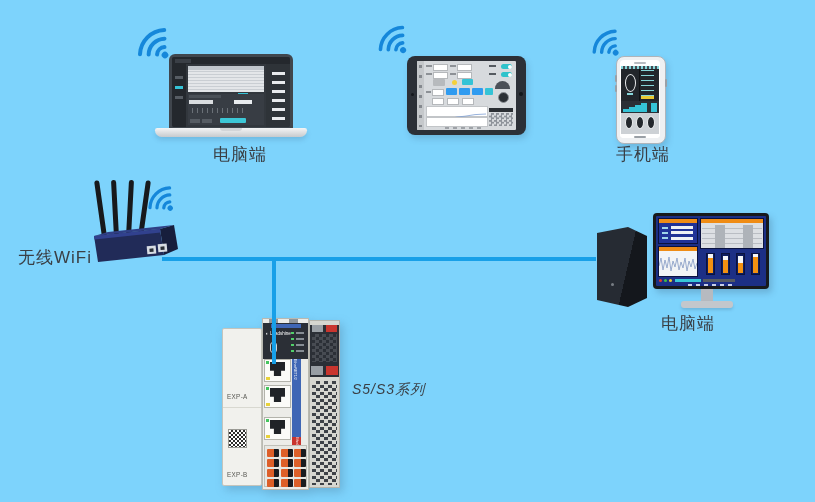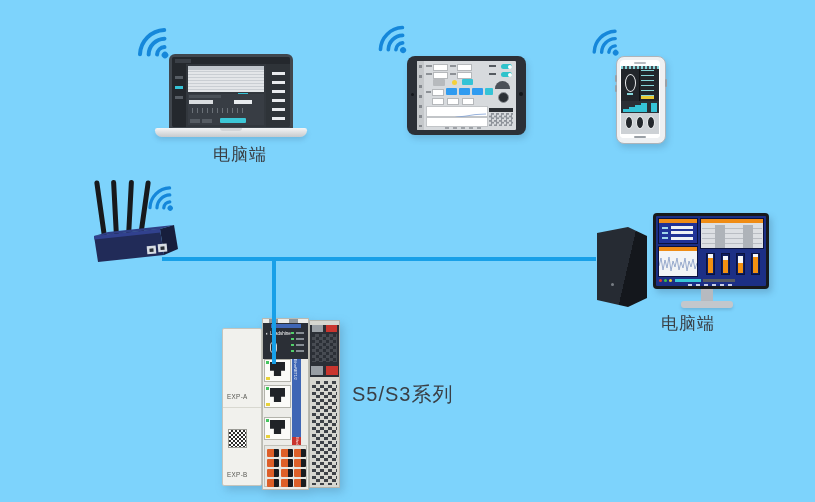--- a/index.html
+++ b/index.html
@@ -273,37 +273,39 @@
         <div class="ph-step" style="left:30px;top:2px;height:9px;"></div>
       </div>
       <div class="ph-gray">
         <div class="ph-g" style="left:4px;"></div>
         <div class="ph-g" style="left:15px;"></div>
         <div class="ph-g" style="left:26px;"></div>
       </div>
       <div class="ph-home"></div>
     </div>
   </div>
+  <div class="lbl" style="left:583px;top:143px;width:120px;">手机端</div>
 
   <div class="abs router">
     <div class="ant" style="left:12px;transform:rotate(-8deg);"></div>
     <div class="ant" style="left:24px;transform:rotate(-3deg);"></div>
     <div class="ant" style="left:36px;transform:rotate(3deg);"></div>
     <div class="ant" style="left:48px;transform:rotate(8deg);"></div>
     <svg width="110" height="92" viewBox="0 0 110 92" style="position:absolute;left:0;top:0;">
       <polygon points="4,58 70,51 84,47 18,54" fill="#2f3f85"></polygon>
       <polygon points="70,51 84,47 88,71 74,77" fill="#171e3c"></polygon>
       <polygon points="4,58 70,51 74,77 8,84" fill="#212b58"></polygon>
       <polygon points="4,58 70,51 70.6,54.6 4.6,61.6" fill="#31418e"></polygon>
       <rect x="57" y="68" width="9" height="8" fill="#d7dce3" transform="rotate(-5 61 72)"></rect>
       <rect x="68" y="66" width="9" height="8" fill="#d7dce3" transform="rotate(-5 72 70)"></rect>
       <rect x="59.5" y="70.5" width="4" height="3.5" fill="#2a2f37" transform="rotate(-5 61 72)"></rect>
       <rect x="70.5" y="68.5" width="4" height="3.5" fill="#2a2f37" transform="rotate(-5 72 70)"></rect>
     </svg>
   </div>
+  <div class="lbl" style="left:18px;top:246px;width:100px;text-align:left;">无线WiFi</div>
 
   <div class="abs plc">
     <div class="plc-left">
       <div class="exp" style="top:64px;">EXP-A</div>
       <div class="abs" style="left:0;top:78px;width:38px;height:1px;background:#d8d8d0;"></div>
       <div class="qr"></div>
       <div class="exp" style="top:142px;">EXP-B</div>
     </div>
     <div class="plc-main">
       <div class="tabs" style="left:6px;"></div>
@@ -354,21 +356,21 @@
       <div class="io-dark">
         <div class="clip" style="left:2px;top:0;background:#9aa0a6;"></div>
         <div class="clip" style="left:16px;top:0;background:#c9352e;"></div>
         <div class="io-nubs"></div>
         <div class="latch" style="left:1px;background:#989ea4;"></div>
         <div class="latch" style="left:16px;background:#c9352e;"></div>
       </div>
       <div class="io-grid"></div>
     </div>
   </div>
-  <div class="lbl" style="left:352px;top:381px;width:120px;text-align:left;font-size:20px;">S5/S3系列</div>
+  <div class="lbl" style="left:352px;top:381px;width:120px;text-align:left;font-size:14px;font-style:italic;">S5/S3系列</div>
 
   <div class="abs ws">
     <div class="tower"></div>
     <div class="mon">
       <div class="mon-scr">
         <div class="pnl" style="left:2px;top:2px;width:40px;height:26px;background:#203297;">
           <div class="hd"></div>
           <div class="minilbl"></div>
           <div class="cells"></div>
         </div>

